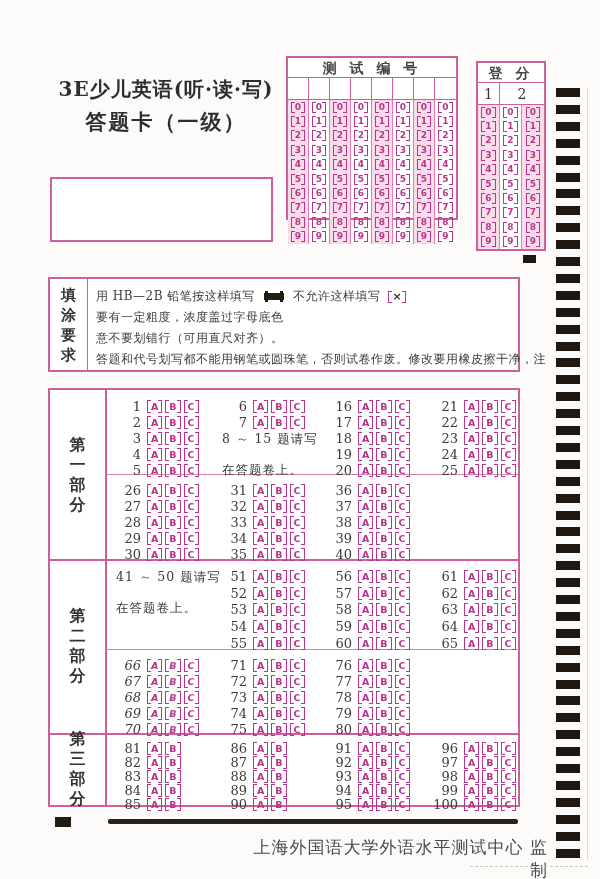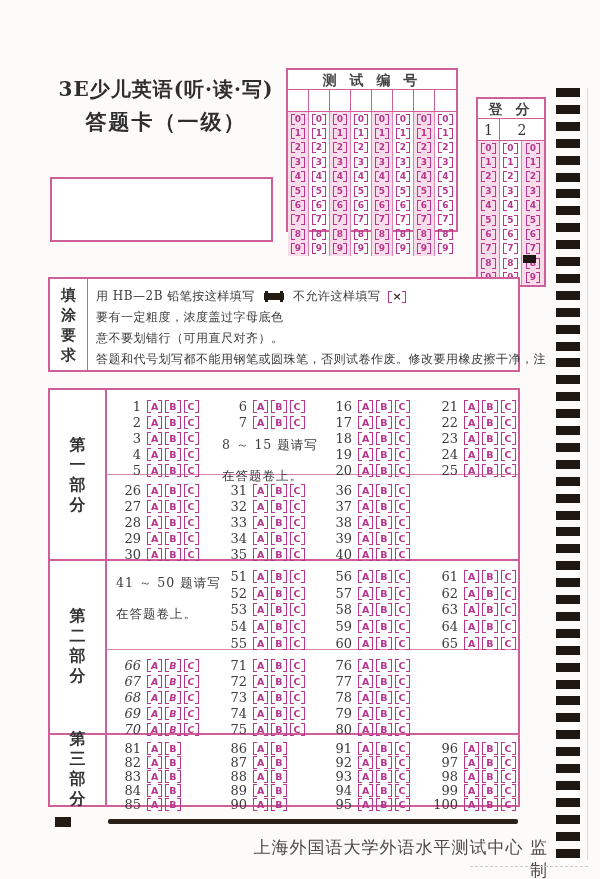--- a/index.html
+++ b/index.html
@@ -15,22 +15,22 @@
   .title1{left:46px;top:76px;width:240px;text-align:center;font-size:20px;font-weight:bold;color:#2e2e2e;letter-spacing:1px;}
   .title2{left:46px;top:108px;width:240px;text-align:center;font-size:21px;font-weight:bold;color:#2e2e2e;letter-spacing:2px;}
 
   
   .name-box{left:50px;top:177px;width:223px;height:65px;border:2px solid var(--pink);display:flex;background:#fff;}
   .name-cell{width:130px;border-right:1.5px solid var(--pink);padding:10px 0 0 9px;font-size:15px;color:#3b3b3b;letter-spacing:2px;}
   .scorer-cell{flex:1;padding:10px 0 0 8px;font-size:15px;color:#3b3b3b;letter-spacing:1px;}
 
   
   .dgrid{border:2px solid var(--pink);background:#fff;}
-  .tn-grid{left:286px;top:68px;width:172px;height:164px;}
-  .sc-grid{left:476px;top:61px;width:70px;height:190px;margin-top:36px;}
+  .tn-grid{left:286px;top:56px;width:172px;height:164px;}
+  .sc-grid{left:476px;top:61px;width:70px;height:190px;}
   .dg-title{height:20px;line-height:20px;text-align:center;font-size:14px;font-weight:bold;color:#444;letter-spacing:4px;border-bottom:1.5px solid var(--pink);}
   .dg-blank{display:grid;height:22px;border-bottom:1.5px solid var(--pink);}
   .dg-blank .bcell{border-right:1px solid var(--pink);}
   .dg-blank .bcell:last-child{border-right:none;}
   .dg-sub{display:grid;grid-template-columns:1fr 2fr;height:22px;border-bottom:1.5px solid var(--pink);}
   .dg-sub div{display:flex;align-items:center;justify-content:center;font-size:14px;color:#333;border-right:1px solid var(--pink);}
   .dg-sub div:last-child{border-right:none;}
   .dg-digits{display:grid;}
   .dcell{display:flex;align-items:center;justify-content:center;border-right:1px solid var(--pinklight);}
   .dcell.shade{background:var(--shade);}
@@ -61,21 +61,21 @@
   .part-label{position:absolute;left:0;width:55px;display:flex;flex-direction:column;align-items:center;justify-content:center;}
   .part-label div{font-size:16px;font-weight:bold;color:#333;line-height:20px;}
   .block{position:absolute;left:56px;right:0;}
   .qcol{position:absolute;top:4px;width:106px;}
   .q-row{display:flex;align-items:center;height:var(--rh);}
   .q-num{width:25px;text-align:right;margin-right:6px;font-size:13px;color:#3b3b3b;flex:none;}
   .opt{position:relative;display:inline-block;margin-right:3px;padding:1px 4px;font-family:"DejaVu Sans","Liberation Sans",sans-serif;font-size:9.5px;font-weight:bold;color:var(--mag);line-height:11px;}
   .opt::before,.opt::after{content:"";position:absolute;top:0;bottom:0;width:3px;}
   .opt::before{left:0;border:1px solid var(--mag);border-right:none;}
   .opt::after{right:0;border:1px solid var(--mag);border-left:none;}
-  .note-line{font-size:12.5px;color:#3b3b3b;margin-top:7px;letter-spacing:1px;white-space:nowrap;}
+  .note-line{font-size:12.5px;color:#3b3b3b;margin-top:1px;letter-spacing:1px;white-space:nowrap;}
   .note-line+.note-line{margin-top:14px;}
 
   
   .end-square{left:55px;top:817px;width:16px;height:10px;background:var(--black);}
   .end-line{left:108px;top:819px;width:410px;height:5px;background:#2b2118;border-radius:2px;}
   .footer-text{left:240px;top:836px;width:308px;text-align:right;font-size:17px;color:#4a4a4a;letter-spacing:1px;}
 
   
   .tmark{position:absolute;background:#1f1812;width:24px;height:9px;}
   .side-square{left:523px;top:255px;width:13px;height:8px;background:#1f1812;}

